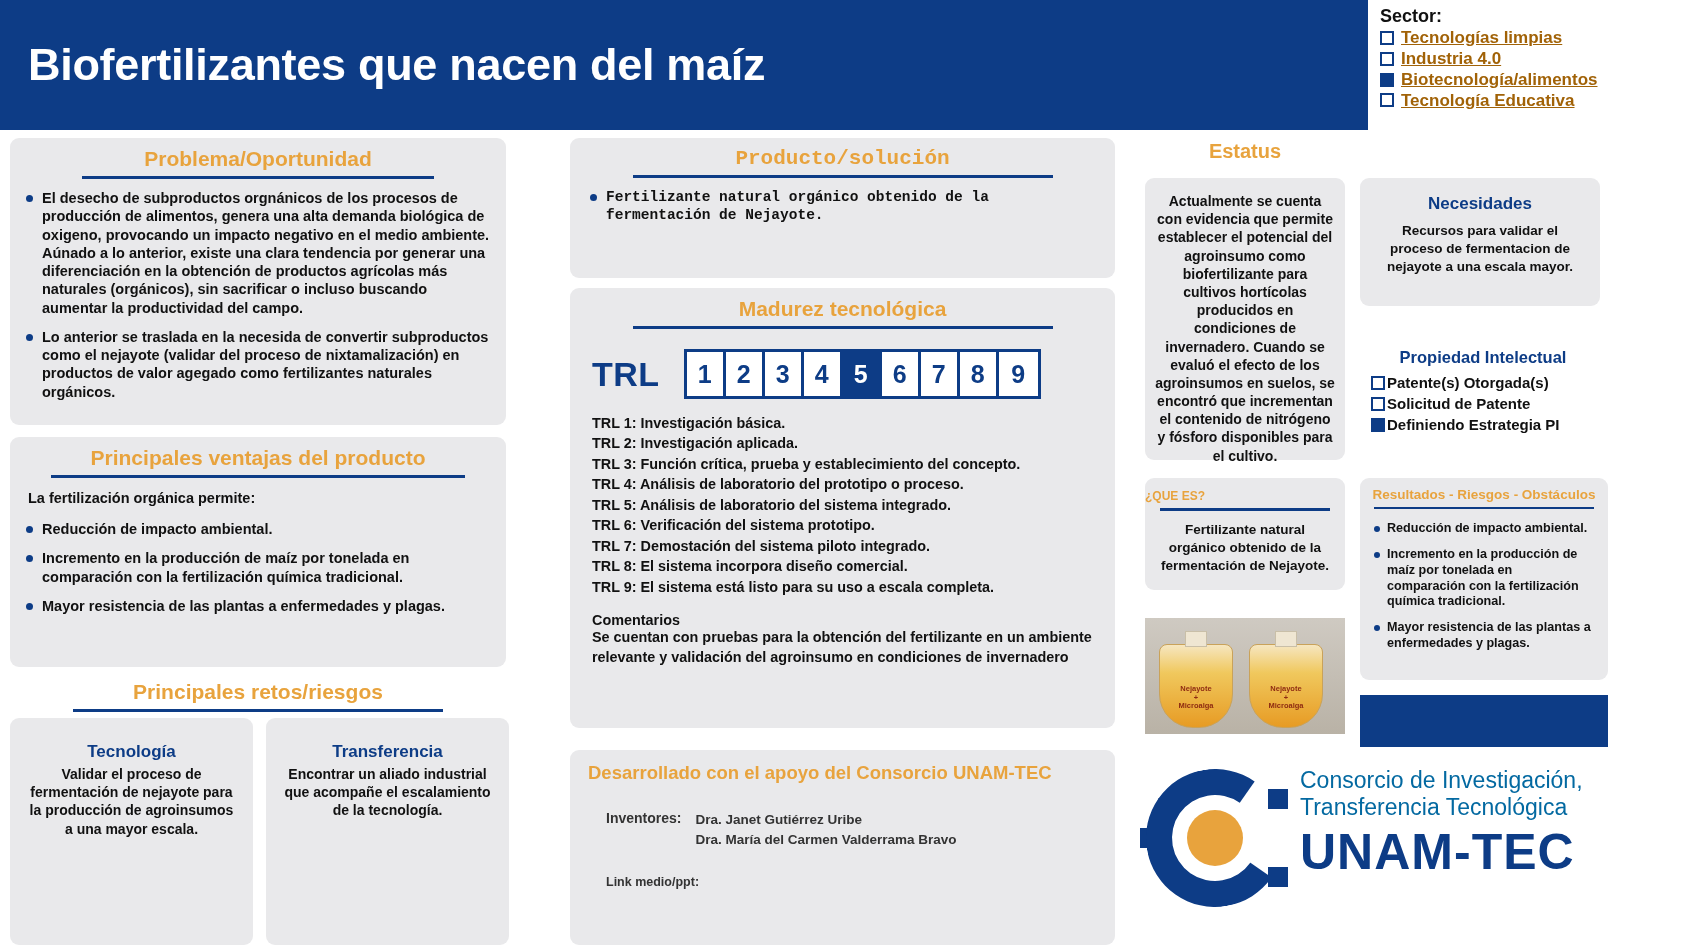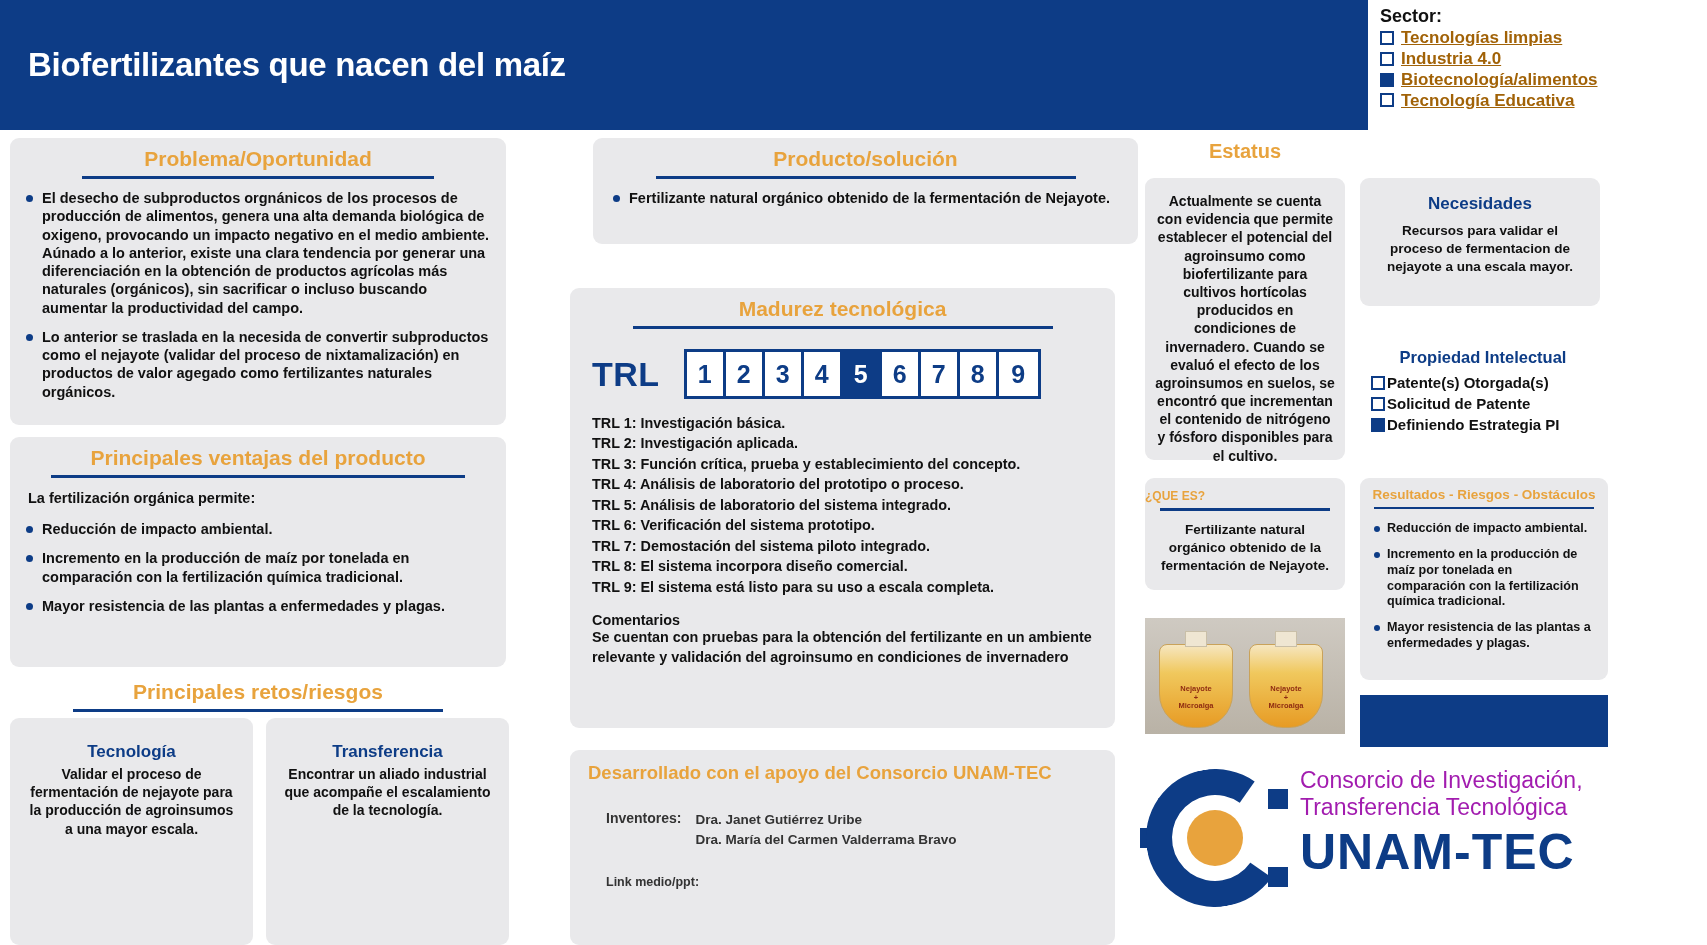--- a/index.html
+++ b/index.html
@@ -16,21 +16,21 @@
 
   
   .header-bar {
     position: absolute; left: 0; top: 0;
     width: 1368px; height: 130px;
     background: #0d3c86;
     display: flex; align-items: center;
   }
   .header-title {
     color: #ffffff;
-    font-size: 33px;
+    font-size: 45px;
     font-weight: bold;
     padding-left: 28px;
     letter-spacing: -0.3px;
   }
 
   
   .sector-box {
     position: absolute; left: 1368px; top: 0;
     width: 339px; height: 130px;
     background: #ffffff;
@@ -78,21 +78,21 @@
     text-align: center;
   }
   #retos-title .t { color: #e8a33d; font-weight: bold; font-size: 21px; }
   .subcard { position: absolute; background: #e9e9eb; border-radius: 9px; text-align: center; }
   #tecnologia { left: 10px; top: 718px; width: 243px; height: 227px; }
   #transferencia { left: 266px; top: 718px; width: 243px; height: 227px; }
   .subcard h4 { color: #0d3c86; font-size: 17px; font-weight: bold; margin: 24px 0 3px 0; }
   .subcard p { font-size: 14px; font-weight: bold; line-height: 1.3; margin: 0; padding: 0 14px; color: #111; }
 
   
-  #producto { left: 593px; top: 138px; width: 545px; height: 106px; }
+  #producto { left: 570px; top: 138px; width: 545px; height: 140px; font-family: Liberation Mono, monospace; }
   #producto .body { padding: 10px 22px 0 18px; }
   #producto ul.bullets li { margin-bottom: 0; }
 
   
   #madurez { left: 570px; top: 288px; width: 545px; height: 440px; }
   #madurez .body { padding: 6px 20px 0 22px; }
   .trl-row { display: flex; align-items: center; gap: 24px; margin: 14px 0 14px 0; }
   .trl-word { font-size: 34px; font-weight: bold; color: #0d3c86; letter-spacing: 0.5px; }
   .trl-boxes { display: flex; border: 3px solid #0d3c86; }
   .trl-cell {
@@ -190,21 +190,21 @@
     position: absolute; left: 47px; top: 47px; width: 56px; height: 56px;
     border-radius: 50%; background: #e8a33d;
   }
   .logo-sq {
     position: absolute; width: 20px; height: 20px; background: #0d3c86;
   }
   .logo-sq.a { left: 128px; top: 26px; }
   .logo-sq.b { left: 128px; top: 104px; }
   .logo-sq.c { left: 0px;  top: 65px; }
   .logo-text { position: absolute; left: 160px; top: 12px; width: 400px; }
-  .logo-text .l1 { font-size: 23px; color: #a21caf; line-height: 1.18; }
+  .logo-text .l1 { font-size: 23px; color: #0369a1; line-height: 1.18; }
   .logo-text .big { font-size: 50px; font-weight: bold; color: #0d3c86; letter-spacing: 1px; margin-top: 2px; }
 </style>
 </head>
 <body>
 
 <div class="page">
 
   <div class="header-bar">
     <div class="header-title">Biofertilizantes que nacen del maíz</div>
   </div>

